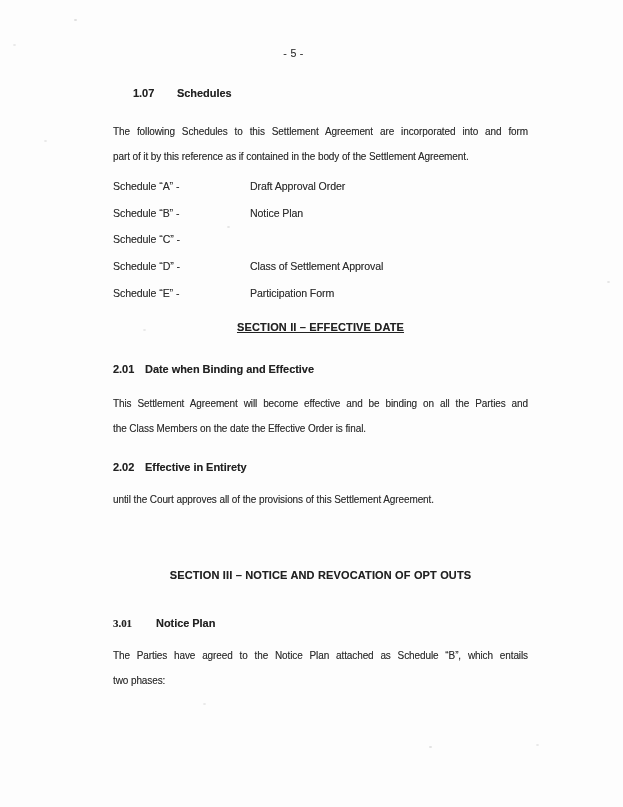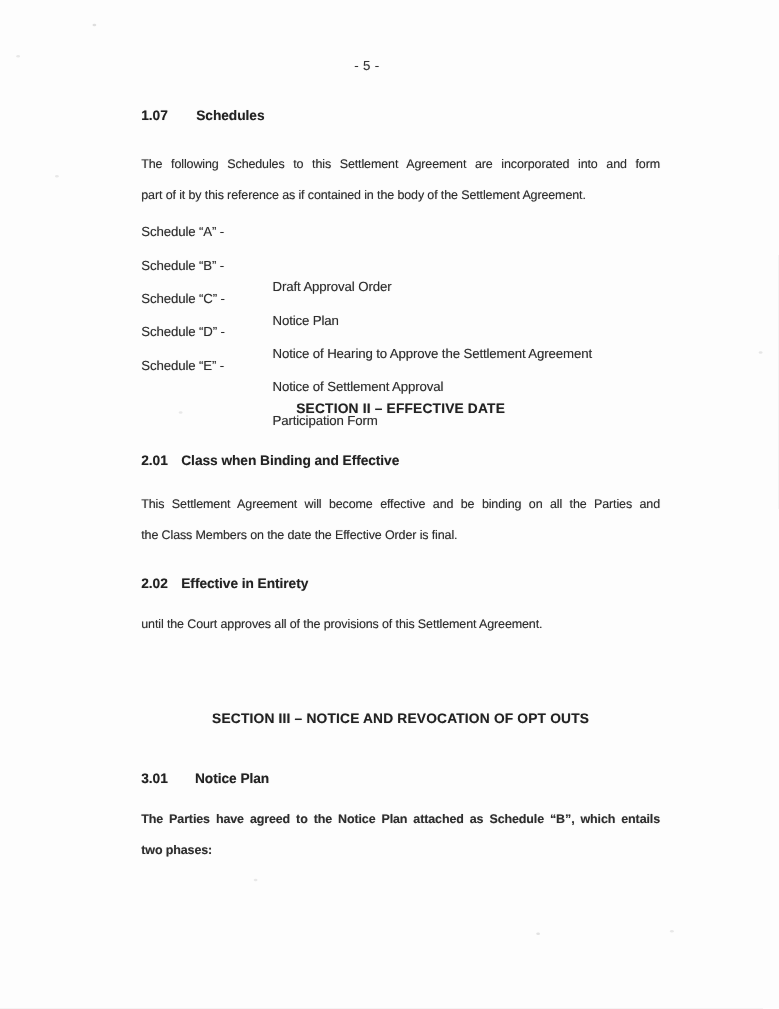--- a/index.html
+++ b/index.html
@@ -28,59 +28,59 @@
   
   .clause-h {
     left: 113px;
     font-size: 11px;
     font-weight: 700;
     color: #222;
     white-space: nowrap;
     letter-spacing: -0.05px;
   }
   .clause-h .cnum { display: inline-block; }
-  .numw44 .cnum { width: 44px; }
+  .numw44 .cnum { width: 44px; margin-left: 20px; }
   .numw32 .cnum { width: 32px; }
-  .numw43 .cnum { width: 43px; }
+  .numw43 .cnum { width: 43px; font-family: Liberation Serif, serif; }
 
   
   .para { left: 113px; width: 415px; font-size: 10px; letter-spacing: -0.1px; color: #2e2e2e; }
   .para .line { height: 25.4px; line-height: 13px; }
   .para .line.fill { text-align: justify; text-align-last: justify; }
   .para .line.last { white-space: nowrap; }
 
   
   .sched { left: 113px; width: 430px; font-size: 10.6px; letter-spacing: -0.1px; color: #2e2e2e; }
-  .sched .row { display: flex; height: 26.7px; line-height: 13px; }
+  .sched .row { display: flex; height: 26.7px; line-height: 13px; gap: 32px; }
   .sched .slabel { width: 105px; flex: 0 0 105px; white-space: nowrap; }
-  .sched .sdesc { white-space: nowrap; margin-top: 44px; }
+  .sched .sdesc { white-space: nowrap; }
 
   
   .section-h {
     left: 113px; width: 415px;
     text-align: center;
     font-size: 11px;
     font-weight: 700;
     letter-spacing: 0.15px;
     color: #222;
     white-space: nowrap;
   }
 
   
   .pos-h107  { top: 87px; }
   .pos-p107  { top: 125px; }
   .pos-sched { top: 180px; }
-  .pos-secii { top: 321px; }
+  .pos-secii { top: 321px; text-decoration: underline; }
   .pos-h201  { top: 363px; }
   .pos-p201  { top: 397px; }
   .pos-h202  { top: 461px; }
   .pos-p202  { top: 493px; }
   .pos-seciii{ top: 569px; }
   .pos-h301  { top: 617px; }
-  .pos-p301  { top: 649px; font-weight: bold; }
+  .pos-p301  { top: 649px; }
 
   
   .speck {
     position: absolute;
     width: 3px; height: 2px;
     background: #b9b9b9;
     border-radius: 50%;
     opacity: 0.45;
   }
   .s1 { top: 19px;  left: 74px;  }
@@ -123,36 +123,35 @@
     <div class="row">
       <span class="slabel">Schedule “A” -</span>
       <span class="sdesc">Draft Approval Order</span>
     </div>
     <div class="row">
       <span class="slabel">Schedule “B” -</span>
       <span class="sdesc">Notice Plan</span>
     </div>
     <div class="row">
       <span class="slabel">Schedule “C” -</span>
-      <span class="sdesc">Notice of Hearing to Approve the Settlement Agreement</span>
     </div>
     <div class="row">
       <span class="slabel">Schedule “D” -</span>
-      <span class="sdesc">Notice of Settlement Approval</span>
+      <span class="sdesc">Class of Settlement Approval</span>
     </div>
     <div class="row">
       <span class="slabel">Schedule “E” -</span>
       <span class="sdesc">Participation Form</span>
     </div>
   </div>
 
   <div class="abs section-h pos-secii">SECTION II – EFFECTIVE DATE</div>
 
   <div class="abs clause-h numw32 pos-h201">
-    <span class="cnum">2.01</span><span class="ctitle">Class when Binding and Effective</span>
+    <span class="cnum">2.01</span><span class="ctitle">Date when Binding and Effective</span>
   </div>
 
   <div class="abs para pos-p201">
     <div class="line fill">This Settlement Agreement will become effective and be binding on all the Parties and</div>
     <div class="line last">the Class Members on the date the Effective Order is final.</div>
   </div>
 
   <div class="abs clause-h numw32 pos-h202">
     <span class="cnum">2.02</span><span class="ctitle">Effective in Entirety</span>
   </div>

